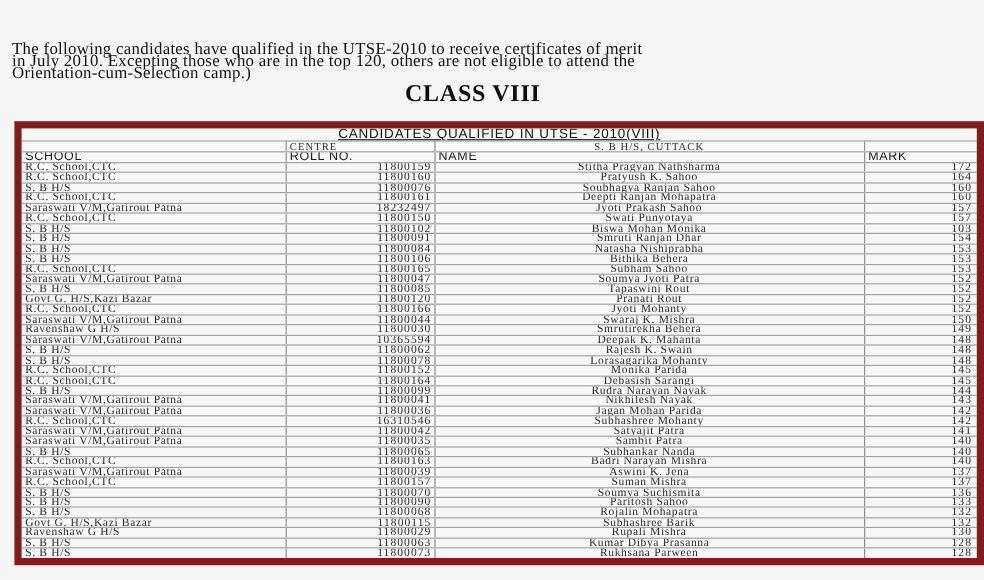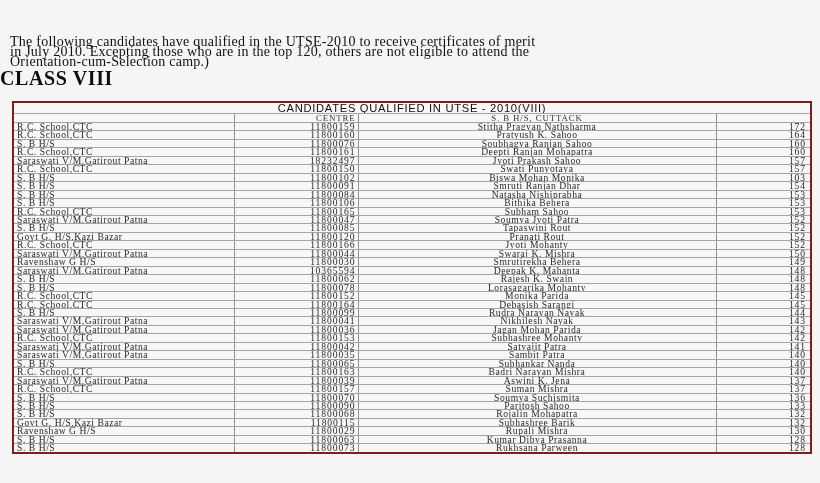--- a/index.html
+++ b/index.html
@@ -24,32 +24,32 @@
       line-height: 10.2px;
       letter-spacing: 0.25px;
       color: #111;
       white-space: pre-line;
     }
     .class-title {
       position: absolute;
       left: 0;
       width: 788px;
       top: 67px;
-      text-align: left;
+      text-align: center;
       font-size: 20px;
       font-weight: bold;
       letter-spacing: 0.6px;
       color: #0e0e0e;
     }
     .sheet {
       position: absolute;
       left: 12px;
       top: 101px;
       width: 796px;
-      border: 2px solid #7f1d1d;
+      border: 6px solid #7f1d1d;
       background: #f7f7f7;
     }
     table {
       border-collapse: collapse;
       width: 796px;
       table-layout: fixed;
     }
     col.c-school { width: 220px; }
     col.c-roll { width: 124px; }
     col.c-name { width: 358px; }
@@ -93,21 +93,21 @@
       height: 8px;
       line-height: 8px;
       font-family: "Liberation Sans", "DejaVu Sans", sans-serif;
       font-size: 10.4px;
       letter-spacing: 0.6px;
       color: #1a1a1a;
       text-align: left;
     }
     tr.head-row td.roll { text-align: left; }
     tr.head-row td.mark { text-align: left; }
-    tr.sub-row td.roll { text-align: right; }
+    tr.sub-row td.roll { text-align: left; }
     tr:last-child td { border-bottom: none; }
   </style>
 </head>
 <body>
 
 <div class="intro">The following candidates have qualified in the UTSE-2010 to receive certificates of merit
 in July 2010. Excepting those who are in the top 120, others are not eligible to attend the
 Orientation-cum-Selection camp.)</div>
 <div class="class-title">CLASS VIII</div>
 
@@ -122,20 +122,26 @@
     <tbody id="tbody">
       <tr class="title-row">
         <td colspan="4"><span>CANDIDATES QUALIFIED IN UTSE - 2010(VIII)</span></td>
       </tr>
       <tr class="sub-row">
         <td></td>
         <td class="roll">CENTRE</td>
         <td class="name">S. B H/S, CUTTACK</td>
         <td class="mark"></td>
       </tr>
+      <tr class="head-row">
+        <td>SCHOOL</td>
+        <td class="roll">ROLL NO.</td>
+        <td class="name">NAME</td>
+        <td class="mark">MARK</td>
+      </tr>
     <tr>
           <td>R.C. School,CTC</td>
           <td class="roll">11800159</td>
           <td class="name">Stitha Pragyan Nathsharma</td>
           <td class="mark">172</td>
         </tr>
         <tr>
           <td>R.C. School,CTC</td>
           <td class="roll">11800160</td>
           <td class="name">Pratyush K. Sahoo</td>
@@ -274,21 +280,21 @@
           <td class="mark">143</td>
         </tr>
         <tr>
           <td>Saraswati V/M,Gatirout Patna</td>
           <td class="roll">11800036</td>
           <td class="name">Jagan Mohan Parida</td>
           <td class="mark">142</td>
         </tr>
         <tr>
           <td>R.C. School,CTC</td>
-          <td class="roll">11800153</td>
+          <td class="roll">16310546</td>
           <td class="name">Subhashree Mohanty</td>
           <td class="mark">142</td>
         </tr>
         <tr>
           <td>Saraswati V/M,Gatirout Patna</td>
           <td class="roll">11800042</td>
           <td class="name">Satyajit Patra</td>
           <td class="mark">141</td>
         </tr>
         <tr>

